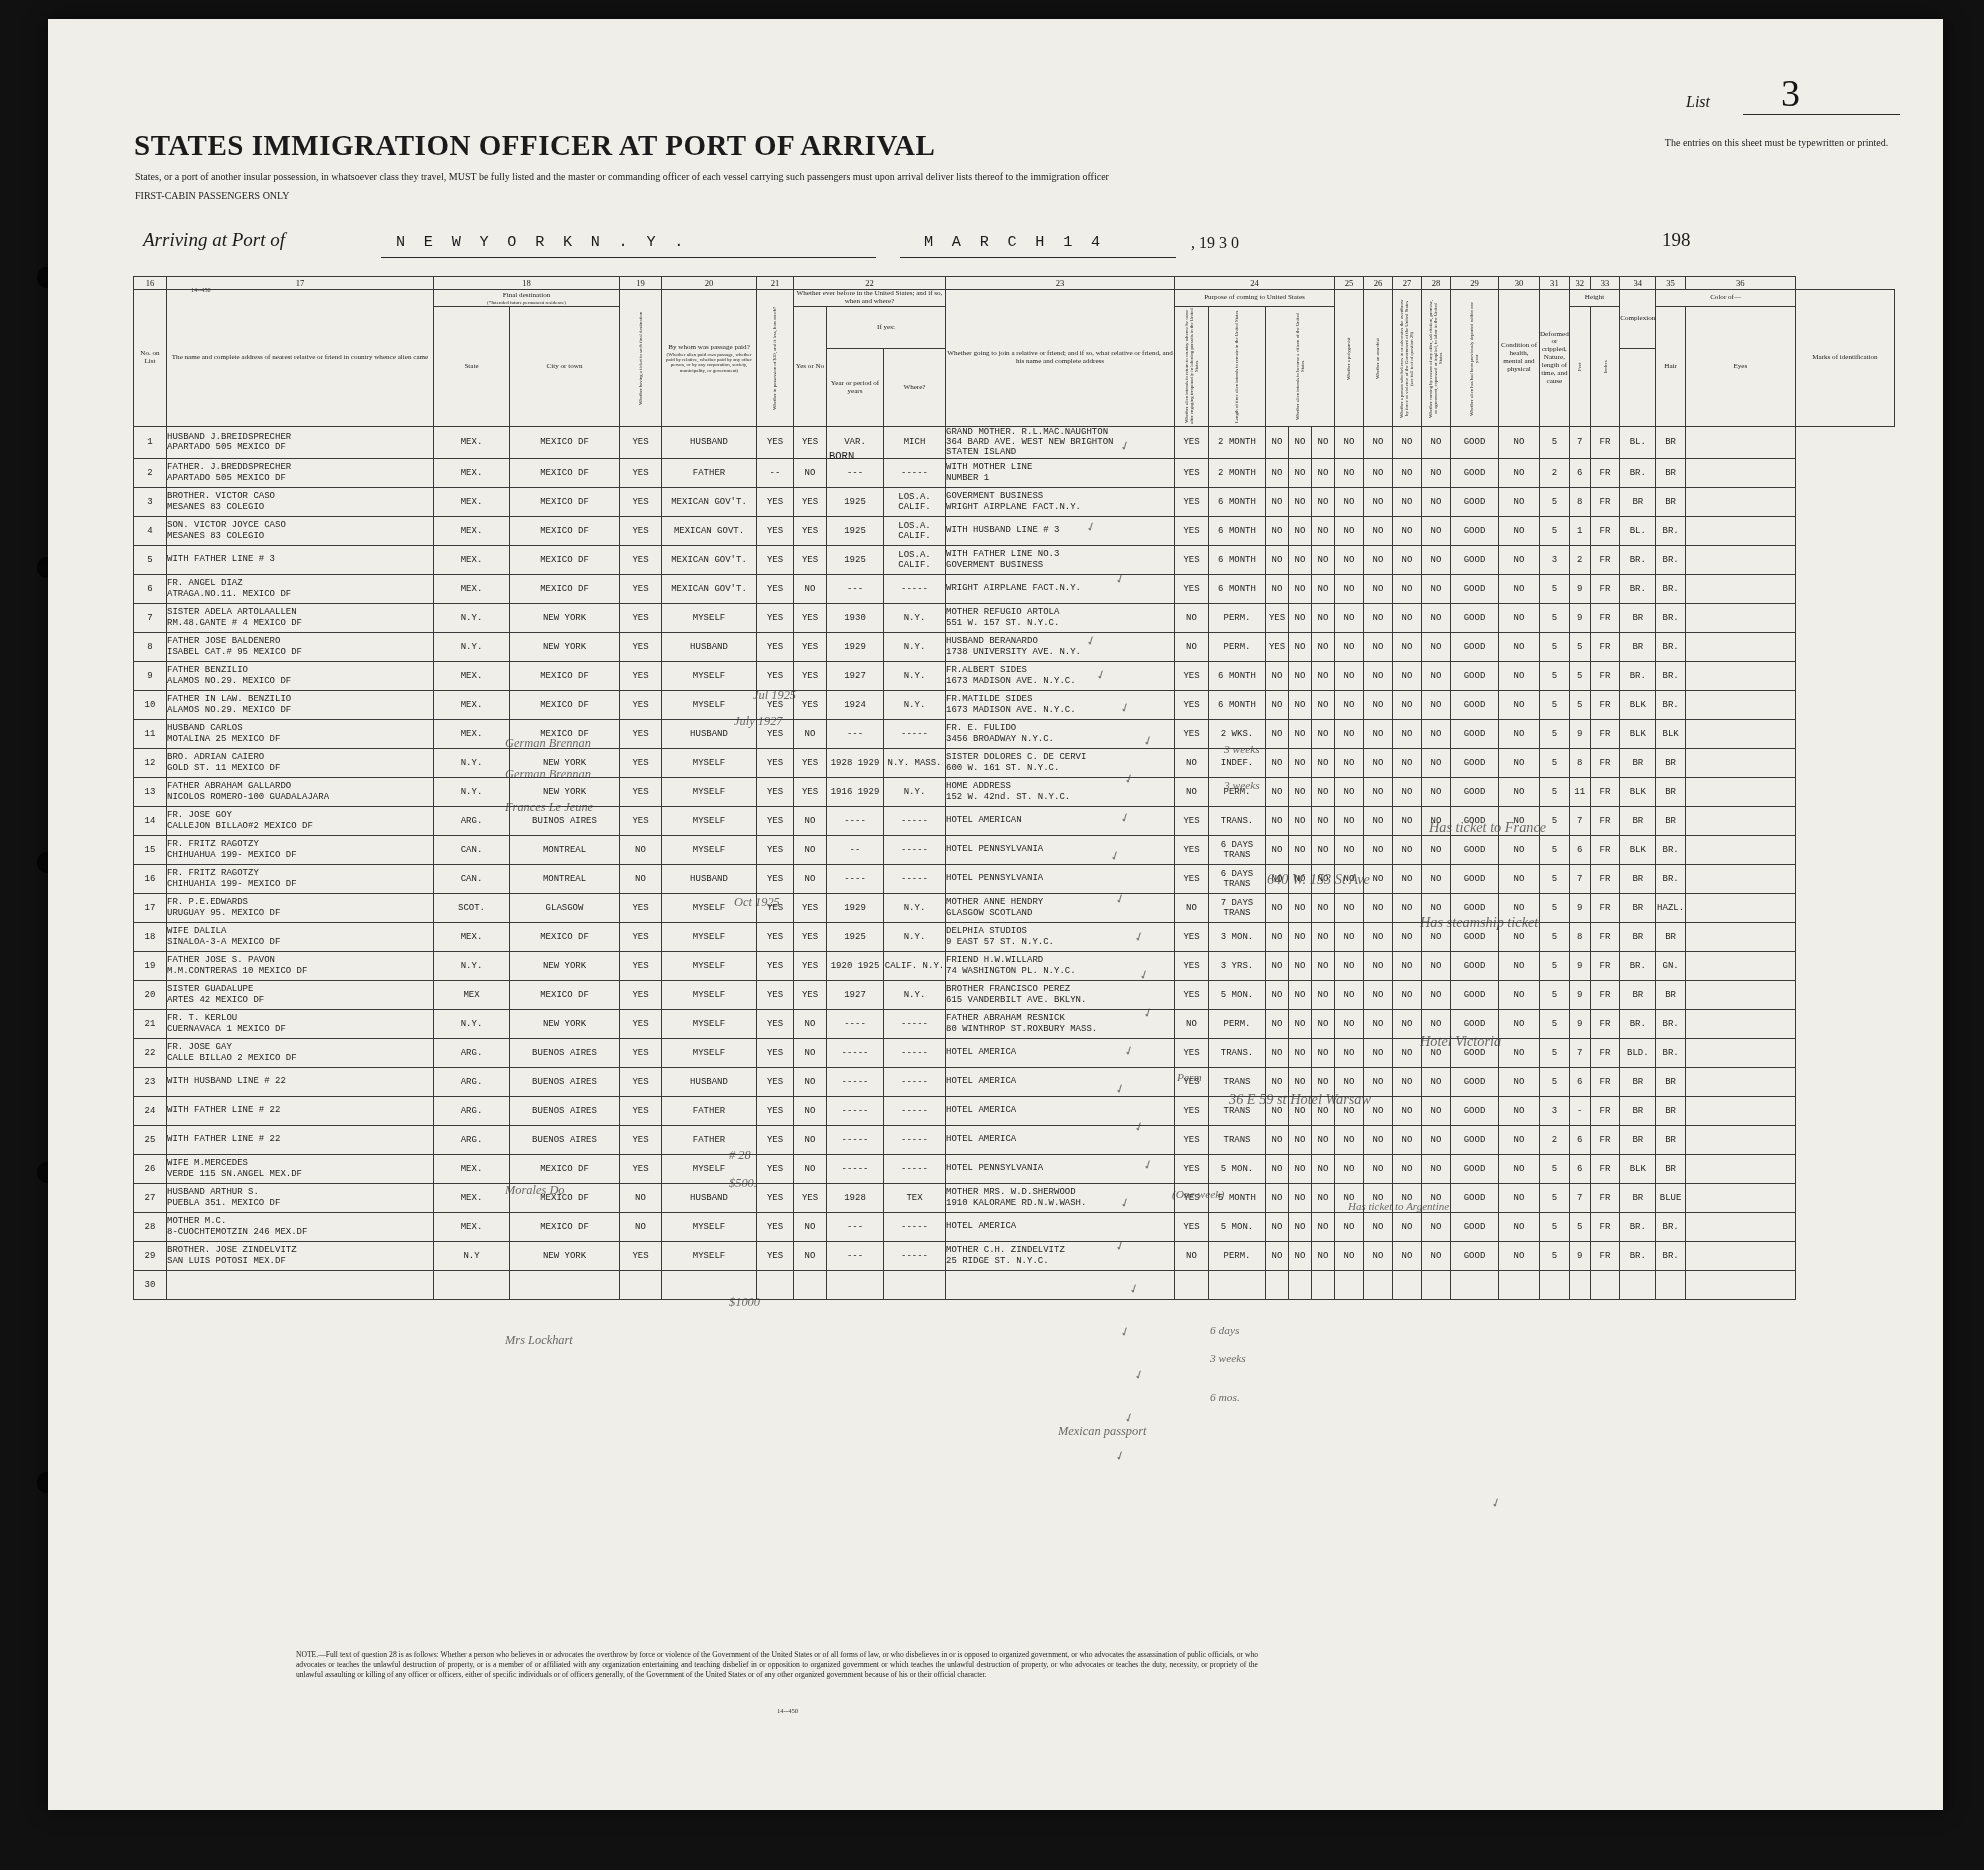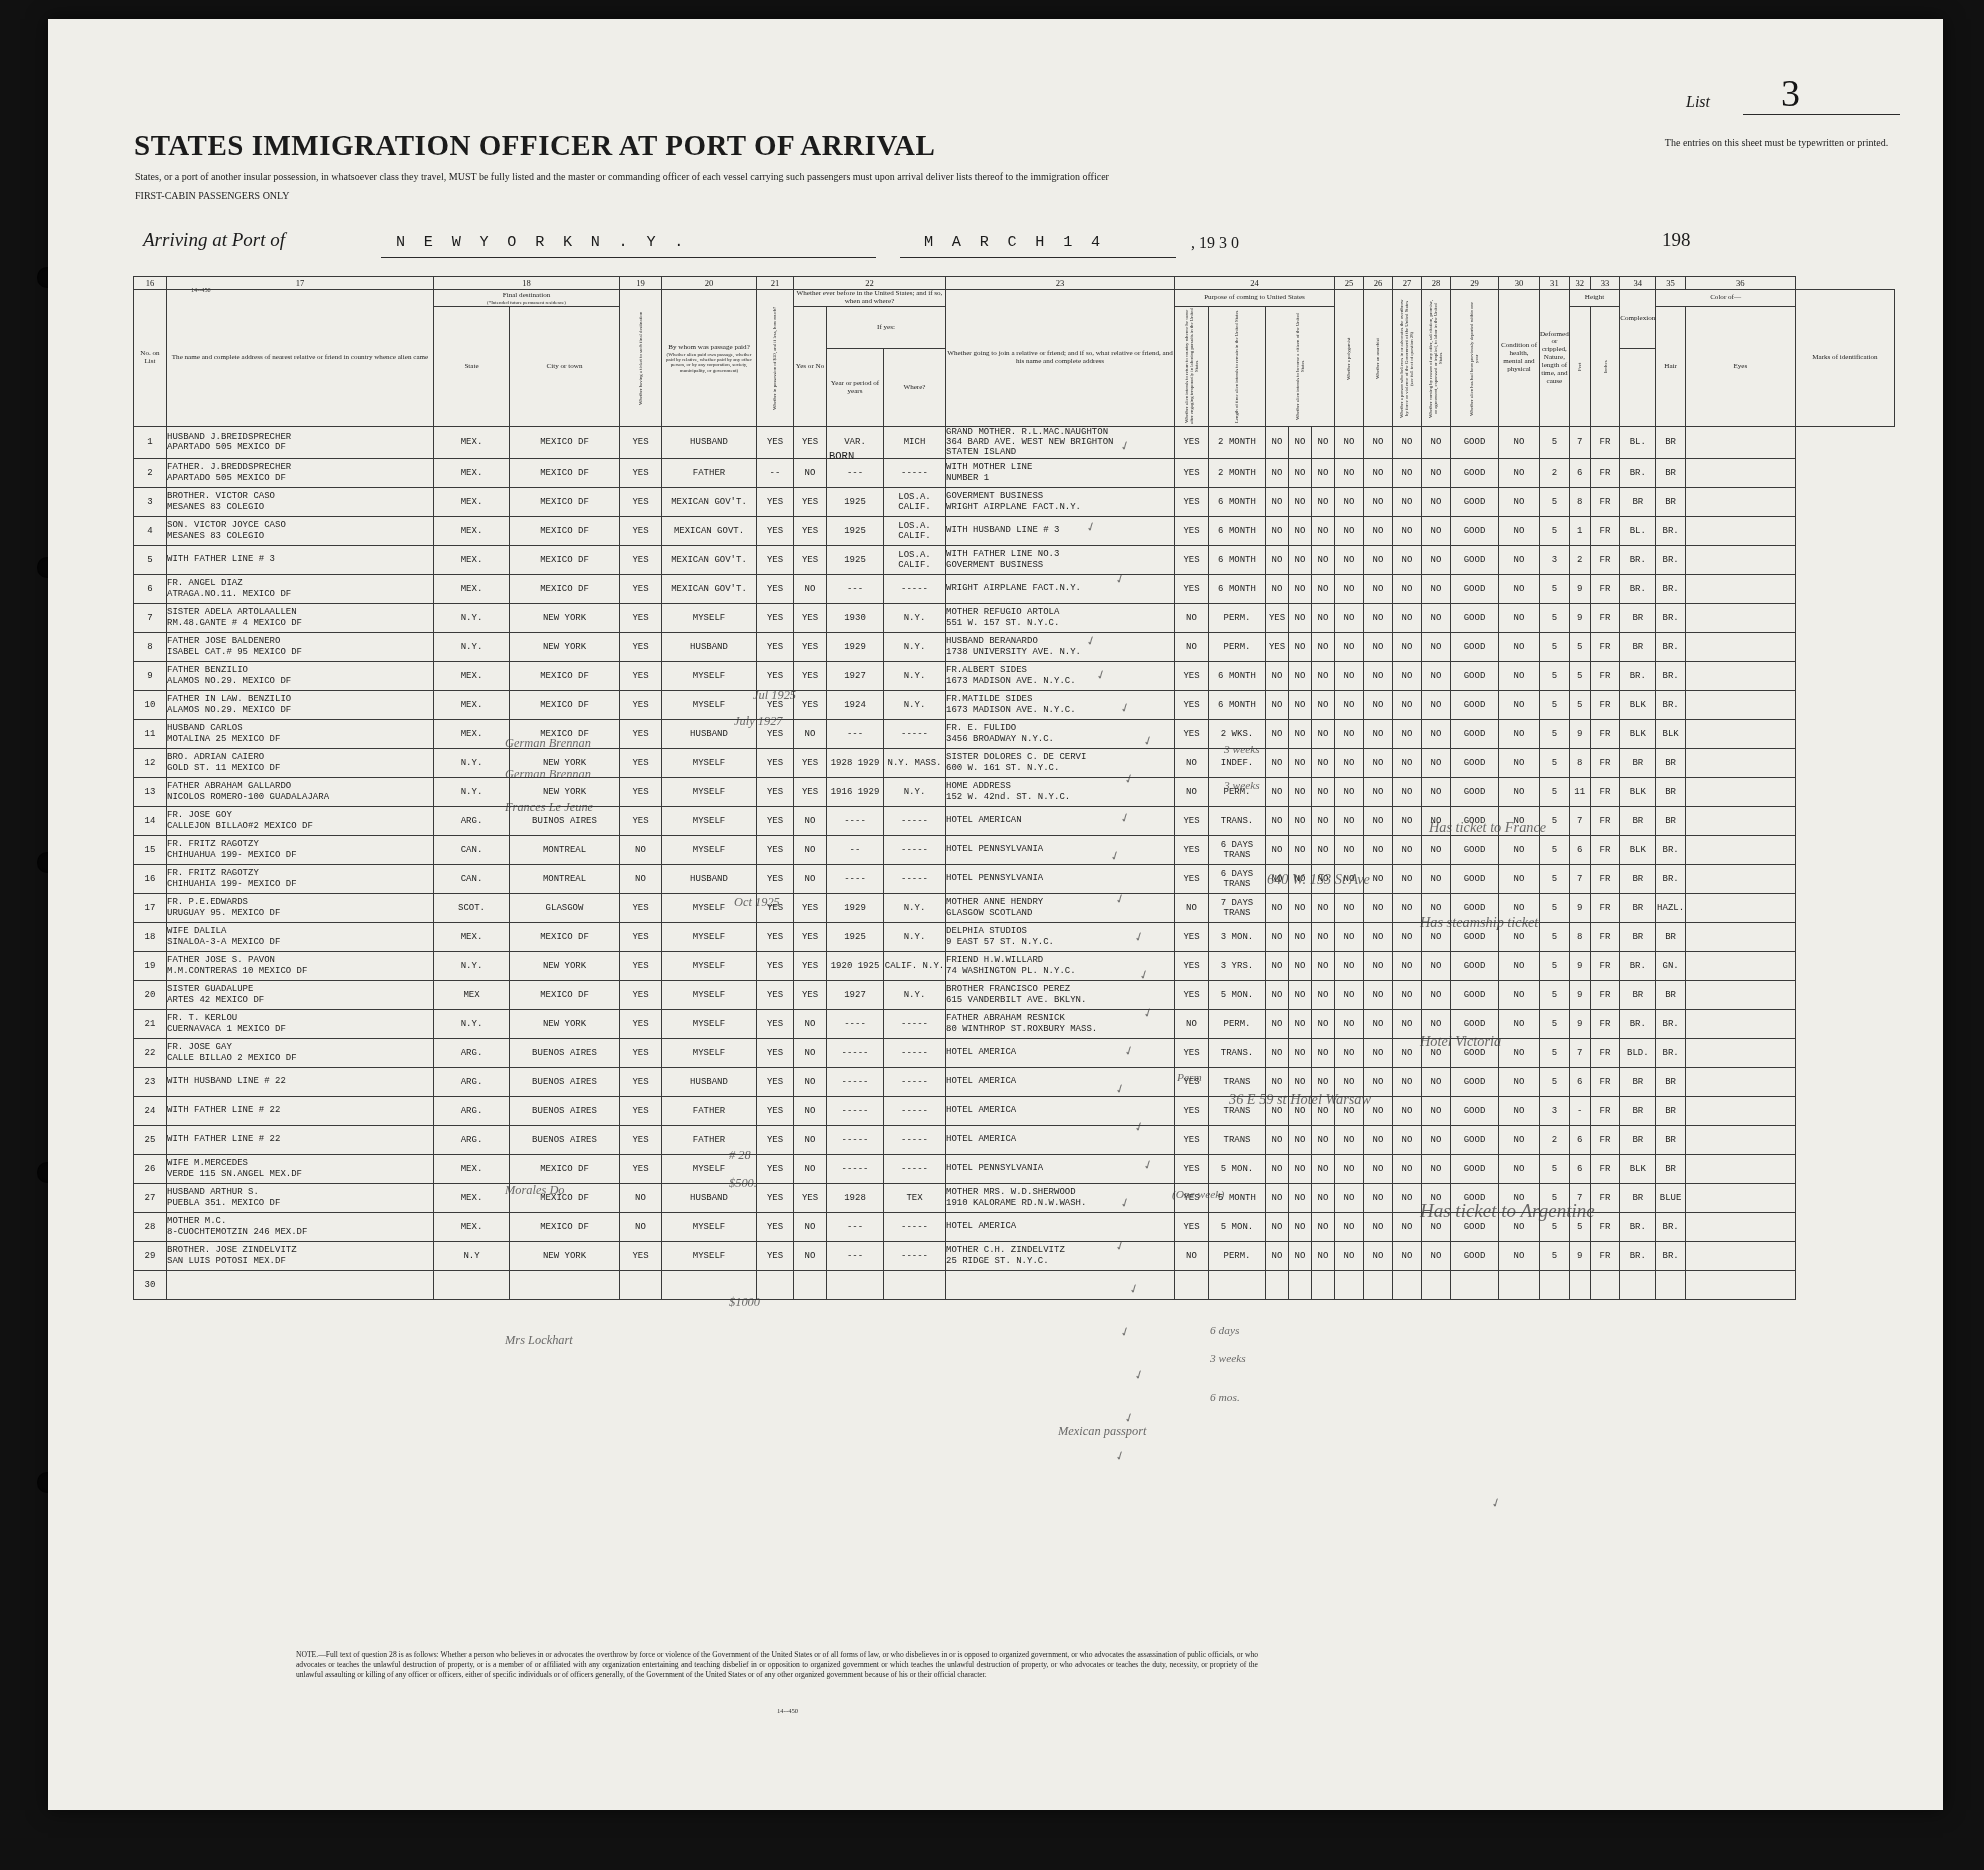--- a/index.html
+++ b/index.html
@@ -1292,21 +1292,21 @@
     <div id="annot-layer">
         <div class="hw" style="left: 781px; top: 431px; font-size: 10.5px; font-family: &quot;Liberation Mono&quot;, monospace; font-style: normal; opacity: 1; color: rgb(28, 28, 28);">BORN</div>
         <div class="hw" style="left: 705px; top: 669px; font-size: 12.4px;">Jul 1925</div>
         <div class="hw" style="left: 686px; top: 695px; font-size: 12.4px;">July 1927</div>
         <div class="hw" style="left: 686px; top: 876px; font-size: 12.4px;">Oct 1925</div>
         <div class="hw" style="left: 1381px; top: 800px; font-size: 14.3px;">Has ticket to France</div>
         <div class="hw" style="left: 1219px; top: 852px; font-size: 14.3px;">640 W. 153 St Ave</div>
         <div class="hw" style="left: 1372px; top: 895px; font-size: 14.3px;">Has steamship ticket</div>
         <div class="hw" style="left: 1372px; top: 1014px; font-size: 14.3px;">Hotel Victoria</div>
         <div class="hw" style="left: 1181px; top: 1072px; font-size: 14.3px;">36 E 59 st   Hotel Warsaw</div>
-        <div class="hw" style="left: 1372px; top: 1181px; font-size: 19px;">Has ticket to Argentine</div>
+        <div class="hw" style="left: 1300px; top: 1181px; font-size: 11px;">Has ticket to Argentine</div>
         <div class="hw" style="left: 1010px; top: 1405px; font-size: 12.4px;">Mexican passport</div>
         <div class="hw" style="left: 1176px; top: 724px; font-size: 11.4px;">3 weeks</div>
         <div class="hw" style="left: 1176px; top: 760px; font-size: 11.4px;">3 weeks</div>
         <div class="hw" style="left: 1124px; top: 1169px; font-size: 11.4px;">(One week)</div>
         <div class="hw" style="left: 1162px; top: 1305px; font-size: 11.4px;">6 days</div>
         <div class="hw" style="left: 1162px; top: 1333px; font-size: 11.4px;">3 weeks</div>
         <div class="hw" style="left: 1162px; top: 1372px; font-size: 11.4px;">6 mos.</div>
         <div class="hw" style="left: 1129px; top: 1052px; font-size: 11.4px; text-align: right;">Perm</div>
         <div class="hw" style="left: 681px; top: 1129px; font-size: 12.4px;"># 28</div>
         <div class="hw" style="left: 681px; top: 1157px; font-size: 12.4px;">$500.</div>

